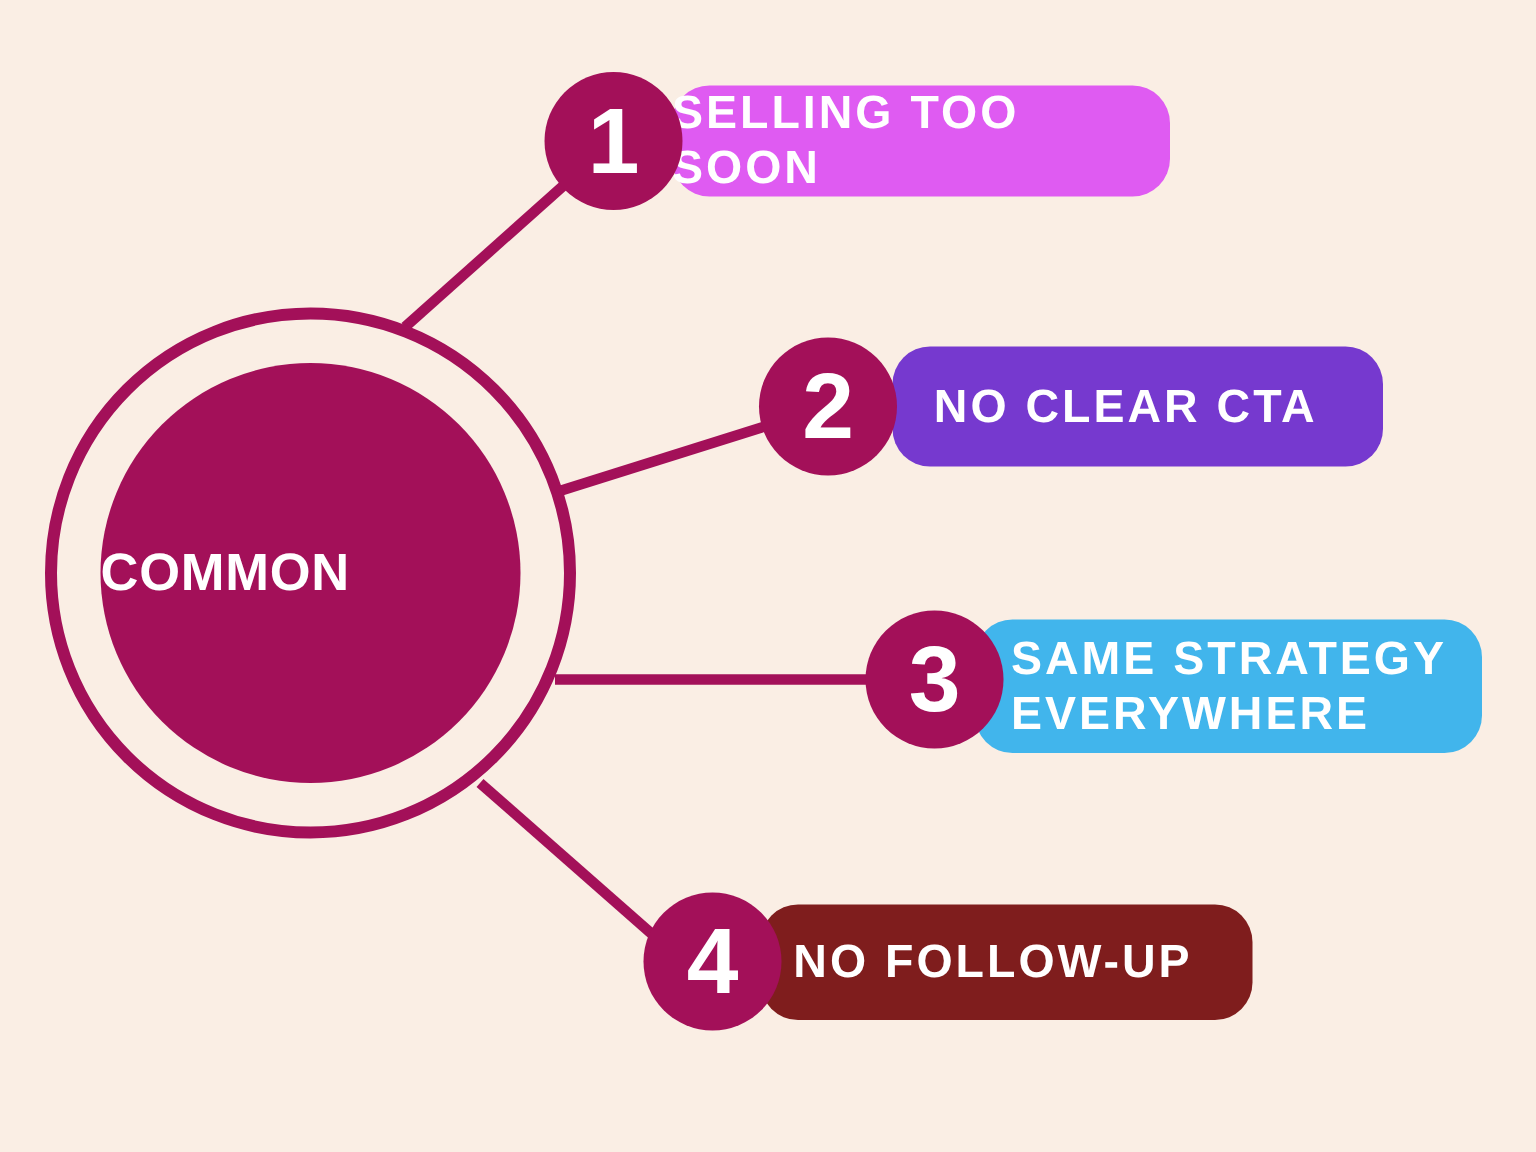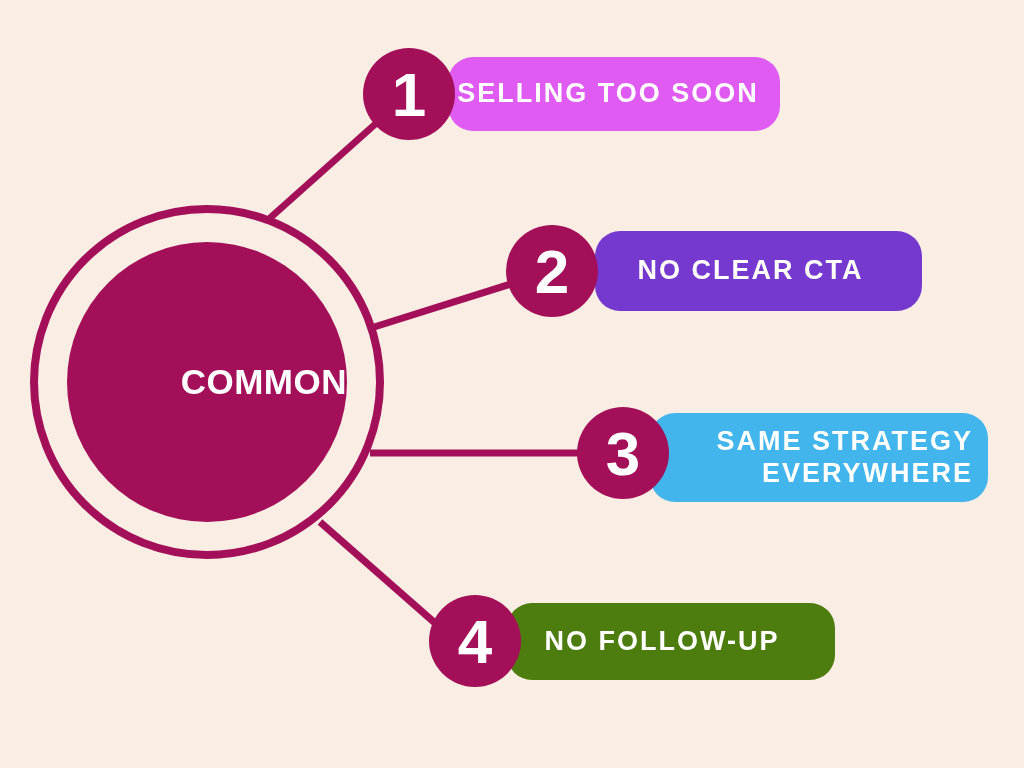--- a/index.html
+++ b/index.html
@@ -30,38 +30,38 @@
   }
   .center-circle {
     position: absolute;
     left: 67px;
     top: 242px;
     width: 280px;
     height: 280px;
     border-radius: 50%;
     display: flex;
     flex-direction: column;
-    align-items: flex-end;
+    align-items: flex-start;
     justify-content: center;
     text-align: center;
   }
   .center-label {
     font-size: 35px;
     font-weight: 800;
     line-height: 1.25;
     letter-spacing: 0.5px;
   }
   .badge {
     position: absolute;
     display: flex;
     align-items: center;
     justify-content: center;
-    text-align: right;
+    text-align: left;
     border-radius: 25px;
-    font-size: 27px;
+    font-size: 31px;
     font-weight: 800;
     letter-spacing: 2px;
     line-height: 1.18;
     box-sizing: border-box;
   }
   .badge-1 { left: 448px; top: 57px;  width: 332px; height: 74px; padding-right: 12px; }
   .badge-2 { left: 595px; top: 231px; width: 327px; height: 80px; padding-right: 16px; }
   .badge-3 { left: 650px; top: 413px; width: 338px; height: 89px; padding-left: 24px; padding-right: 15px; }
   .badge-4 { left: 507px; top: 603px; width: 328px; height: 77px; padding-right: 18px; }
   .num-circle {
@@ -104,21 +104,21 @@
   </div>
 
   <div class="badge badge-2" style="background: rgb(118, 57, 207);">
     <span style="color: rgb(255, 255, 255);">NO CLEAR CTA</span>
   </div>
 
   <div class="badge badge-3" style="background: rgb(65, 181, 236);">
     <span style="color: rgb(255, 255, 255);">SAME STRATEGY EVERYWHERE</span>
   </div>
 
-  <div class="badge badge-4" style="background: #4d7c0f;">
+  <div class="badge badge-4" style="background: #7f1d1d;">
     <span style="color: rgb(255, 255, 255);">NO FOLLOW-UP</span>
   </div>
 
   <div class="num-circle num-1" style="background: rgb(163, 16, 89);">
     <span style="color: rgb(255, 255, 255);">1</span>
   </div>
 
   <div class="num-circle num-2" style="background: rgb(163, 16, 89);">
     <span style="color: rgb(255, 255, 255);">2</span>
   </div>

